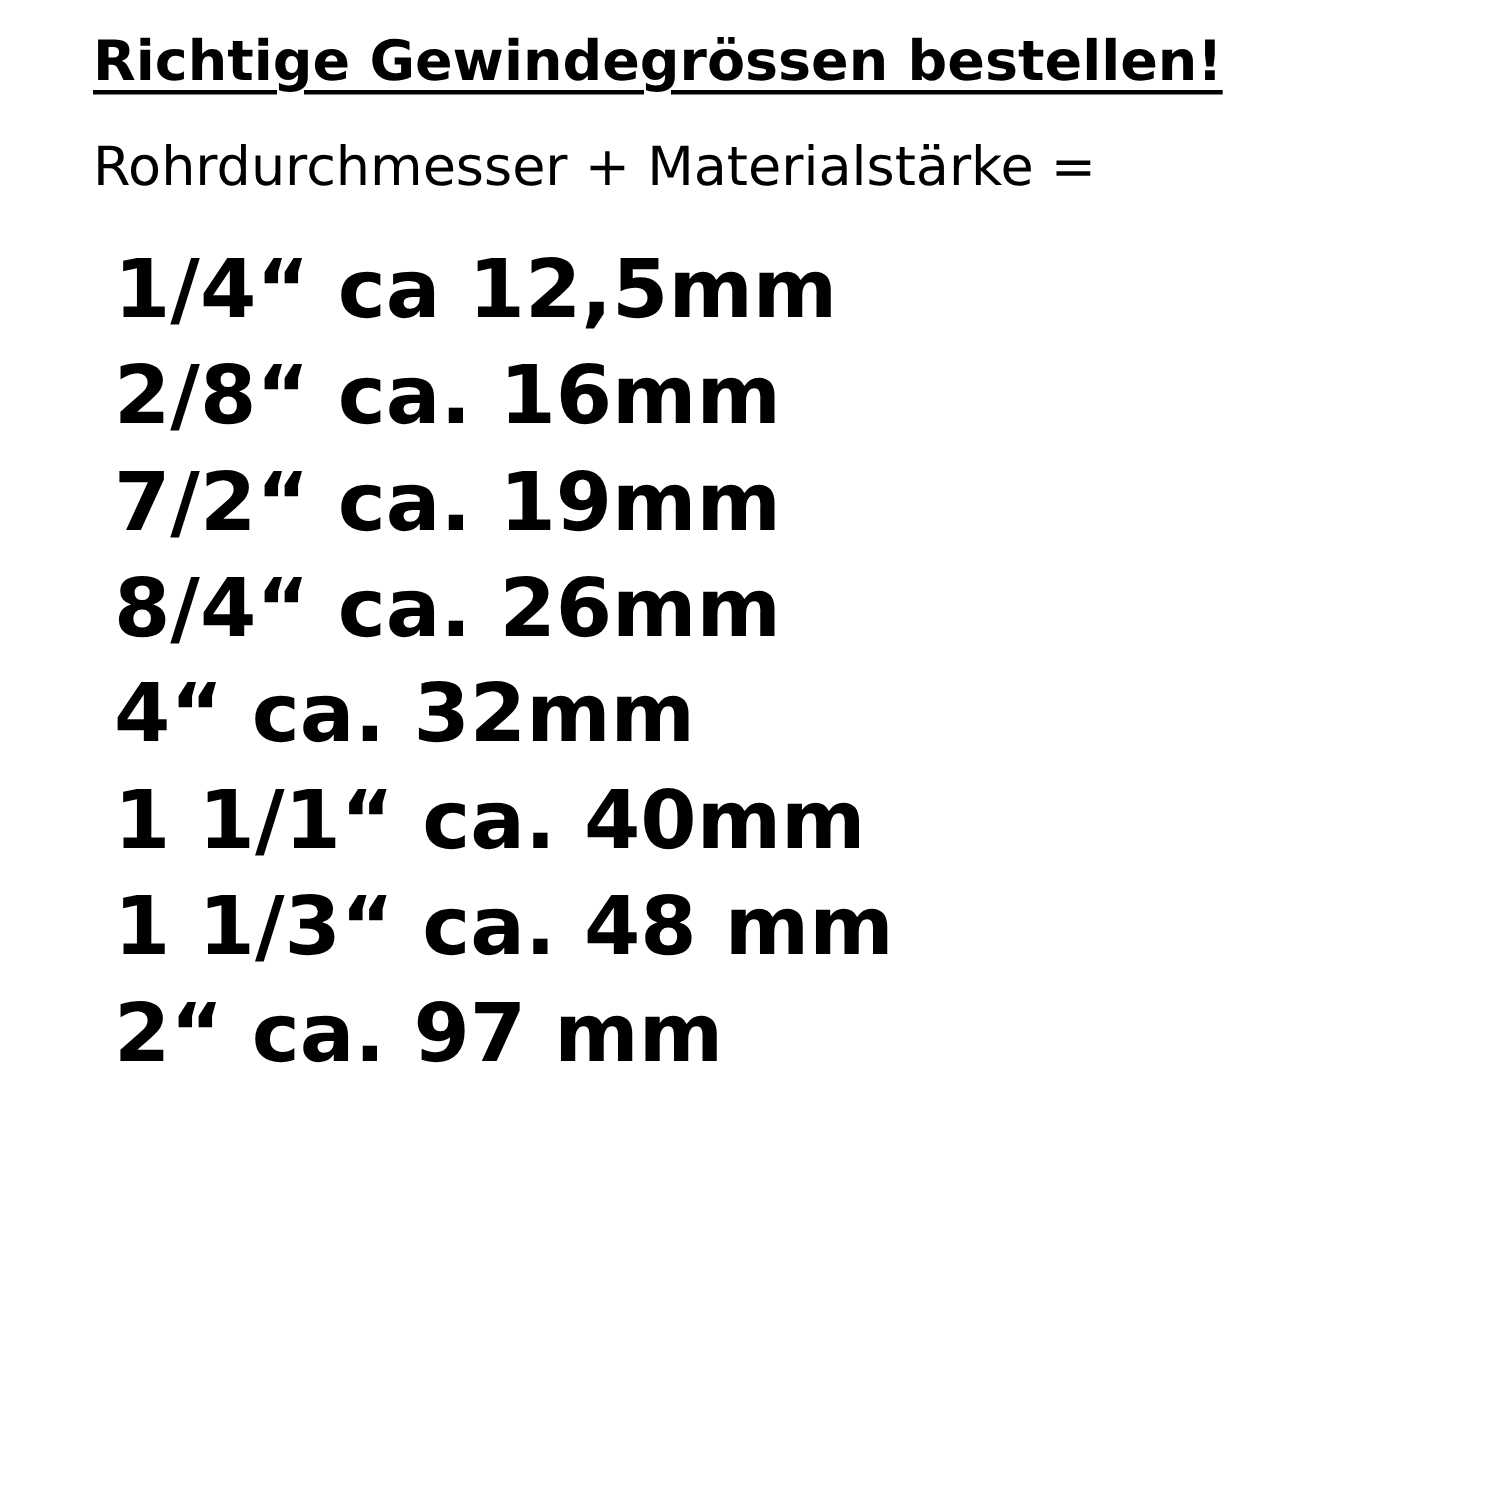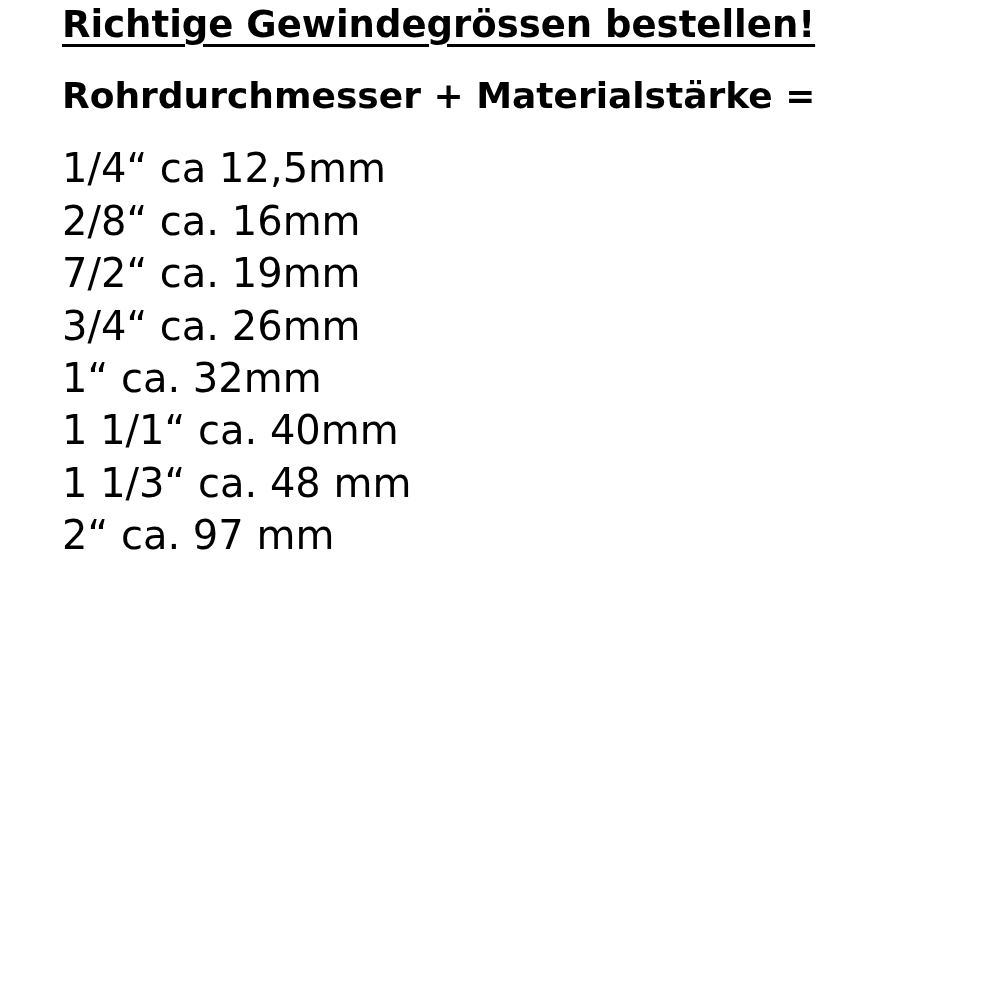--- a/index.html
+++ b/index.html
@@ -12,48 +12,48 @@
     background: #ffffff;
     font-family: "DejaVu Sans", sans-serif;
     color: #000000;
     overflow: hidden;
   }
   .page {
     position: relative;
     width: 904px;
     height: 1000px;
     box-sizing: border-box;
-    padding: 2px 30px 0 62px;
+    padding: 18px 30px 0 62px;
   }
   .doc-title {
     font-size: 37px;
     font-weight: 700;
     line-height: 1.22;
     text-decoration: underline;
     text-underline-offset: 7px;
     letter-spacing: 0px;
     margin: 0 0 22px 0;
     white-space: nowrap;
   }
   .intro {
     font-size: 36px;
-    font-weight: 700;
+    font-weight: 400;
     line-height: 1.48;
     margin: 0 0 20px 0;
   }
   .intro-line {
     display: block;
     white-space: nowrap;
   }
   .size-list {
     list-style: none;
-    margin: 0;
+    margin: 14px;
     padding: 0;
-    font-size: 40px;
-    font-weight: 400;
+    font-size: 54px;
+    font-weight: 700;
     line-height: 1.31;
   }
   .size-list li {
     white-space: nowrap;
   }
 </style>
 </head>
 <body>
 
 <div class="page">
@@ -61,20 +61,20 @@
   <h1 class="doc-title">Richtige Gewindegrössen bestellen!</h1>
 
   <div class="intro">
     <span class="intro-line">Rohrdurchmesser + Materialstärke =</span>
   </div>
 
   <ul class="size-list">
     <li>1/4“ ca 12,5mm</li>
     <li>2/8“ ca. 16mm</li>
     <li>7/2“ ca. 19mm</li>
-    <li>3/4“ ca. 26mm</li>
-    <li>1“ ca. 32mm</li>
+    <li>8/4“ ca. 26mm</li>
+    <li>4“ ca. 32mm</li>
     <li>1 1/1“ ca. 40mm</li>
     <li>1 1/3“ ca. 48 mm</li>
     <li>2“ ca. 97 mm</li>
   </ul>
 
 </div>
 
 </body></html>

